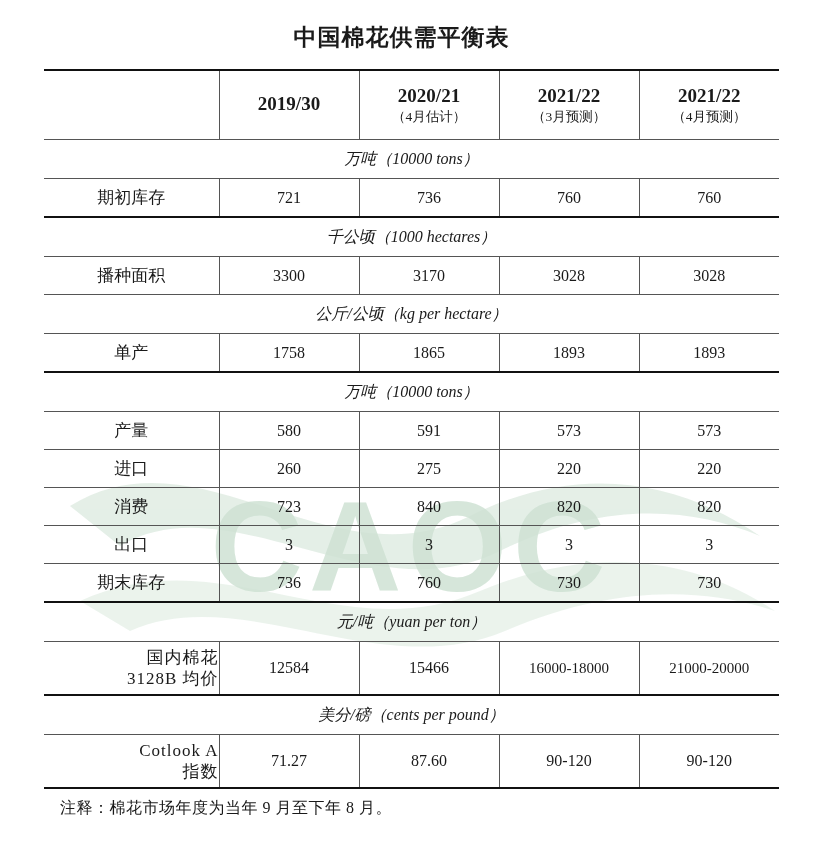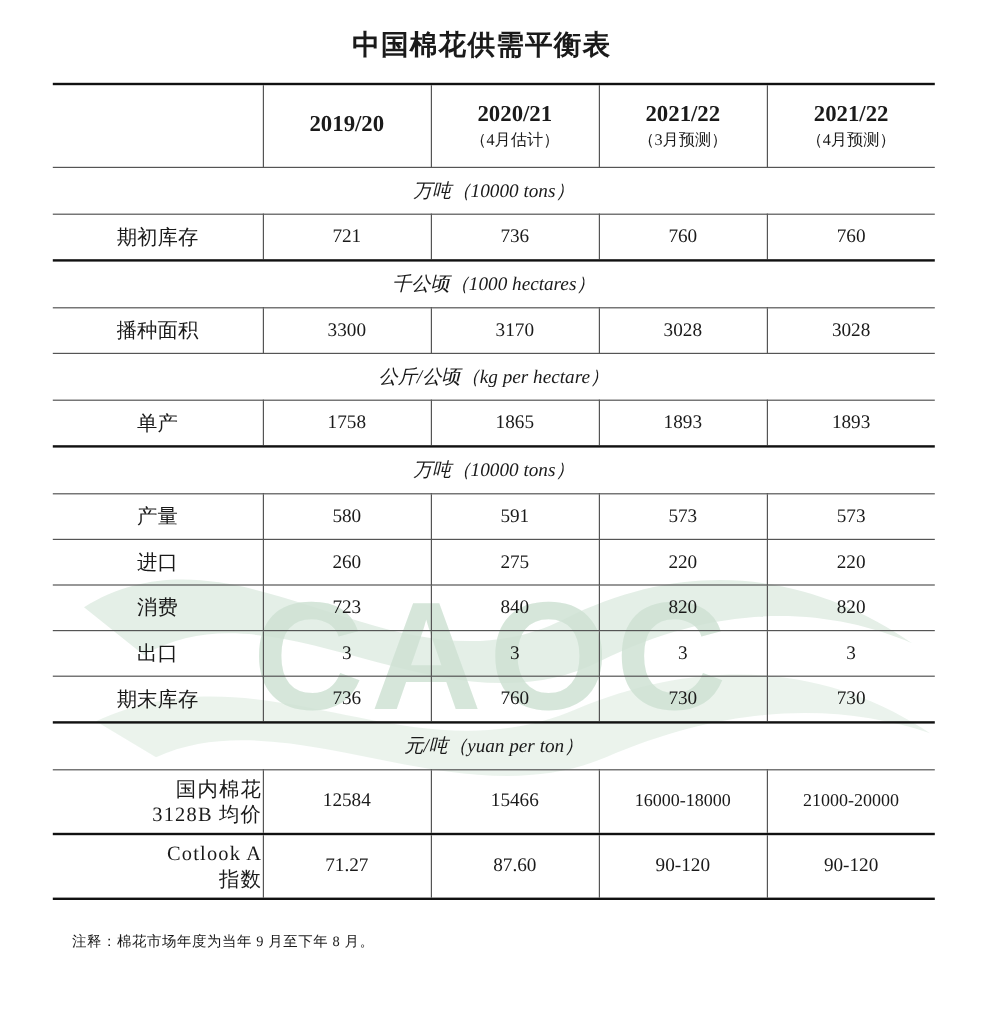--- a/index.html
+++ b/index.html
@@ -111,22 +111,22 @@
     font-size: 16px;
   }
   td.val.small { font-size: 15px; }
   td.tall { height: 52px; }
 
   
   table.balance tr td:first-child { border-left: none; }
   table.balance tr td:last-child { border-right: none; }
 
   .note {
-    margin-top: 26px;
-    font-size: 12px;
+    margin-top: 9px;
+    font-size: 16px;
     padding-left: 16px;
     letter-spacing: 0.5px;
   }
 </style>
 </head>
 <body>
 
 <div class="watermark">
   <svg width="823" height="300" viewBox="0 0 823 300" xmlns="http://www.w3.org/2000/svg">
     <g opacity="0.55">
@@ -147,21 +147,21 @@
       <col style="width:140px">
       <col style="width:140px">
       <col style="width:140px">
       <col style="width:140px">
     </colgroup>
     <tbody>
 
       <tr class="top-rule thin-under">
         <td class="hdr-cell hdr-blank"></td>
         <td class="hdr-cell">
-          <span class="hdr-year">2019/20</span>
+          <span class="hdr-year">2019/30</span>
           <span class="hdr-sub"></span>
         </td>
         <td class="hdr-cell">
           <span class="hdr-year">2020/21</span>
           <span class="hdr-sub">（4月估计）</span>
         </td>
         <td class="hdr-cell">
           <span class="hdr-year">2021/22</span>
           <span class="hdr-sub">（3月预测）</span>
         </td>
@@ -250,20 +250,23 @@
         <td class="rowlabel center tall">
           <span>国内棉花</span><br>
           <span>3128B 均价</span>
         </td>
         <td class="val tall">12584</td>
         <td class="val tall">15466</td>
         <td class="val tall small">16000-18000</td>
         <td class="val tall small">21000-20000</td>
       </tr>
 
+      <tr class="thin-under">
+        <td class="unit" colspan="5">美分/磅（cents per pound）</td>
+      </tr>
       <tr class="thick-under">
         <td class="rowlabel center tall">
           <span>Cotlook A</span><br>
           <span>指数</span>
         </td>
         <td class="val tall">71.27</td>
         <td class="val tall">87.60</td>
         <td class="val tall">90-120</td>
         <td class="val tall">90-120</td>
       </tr>

